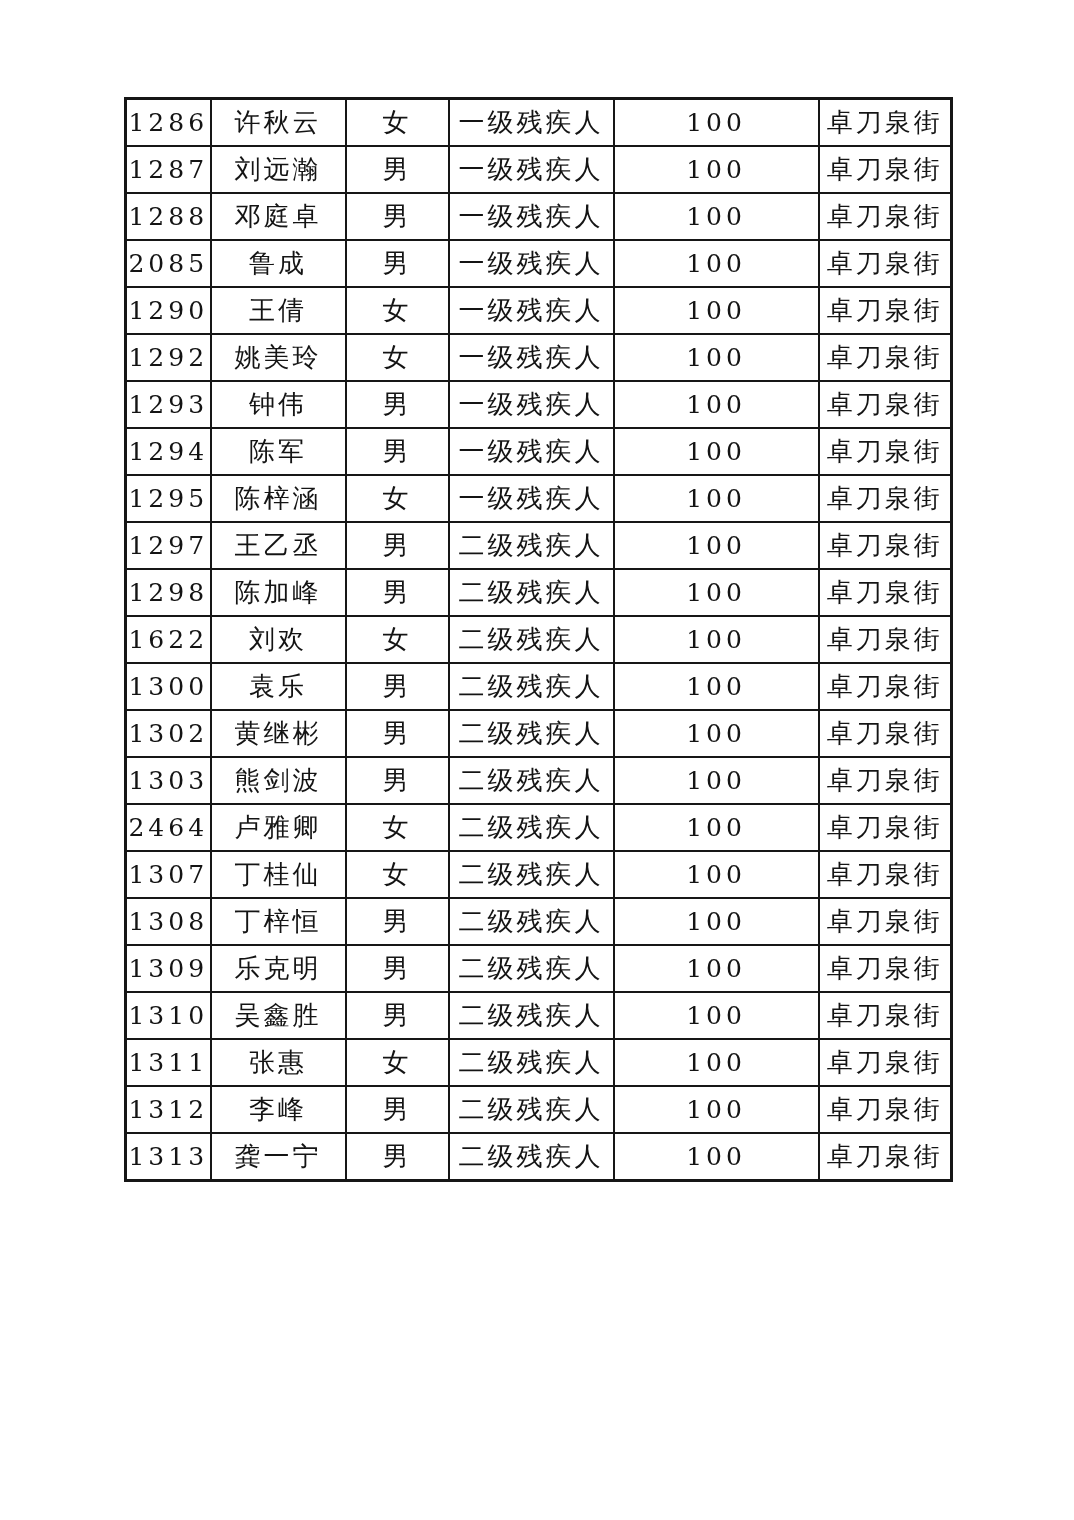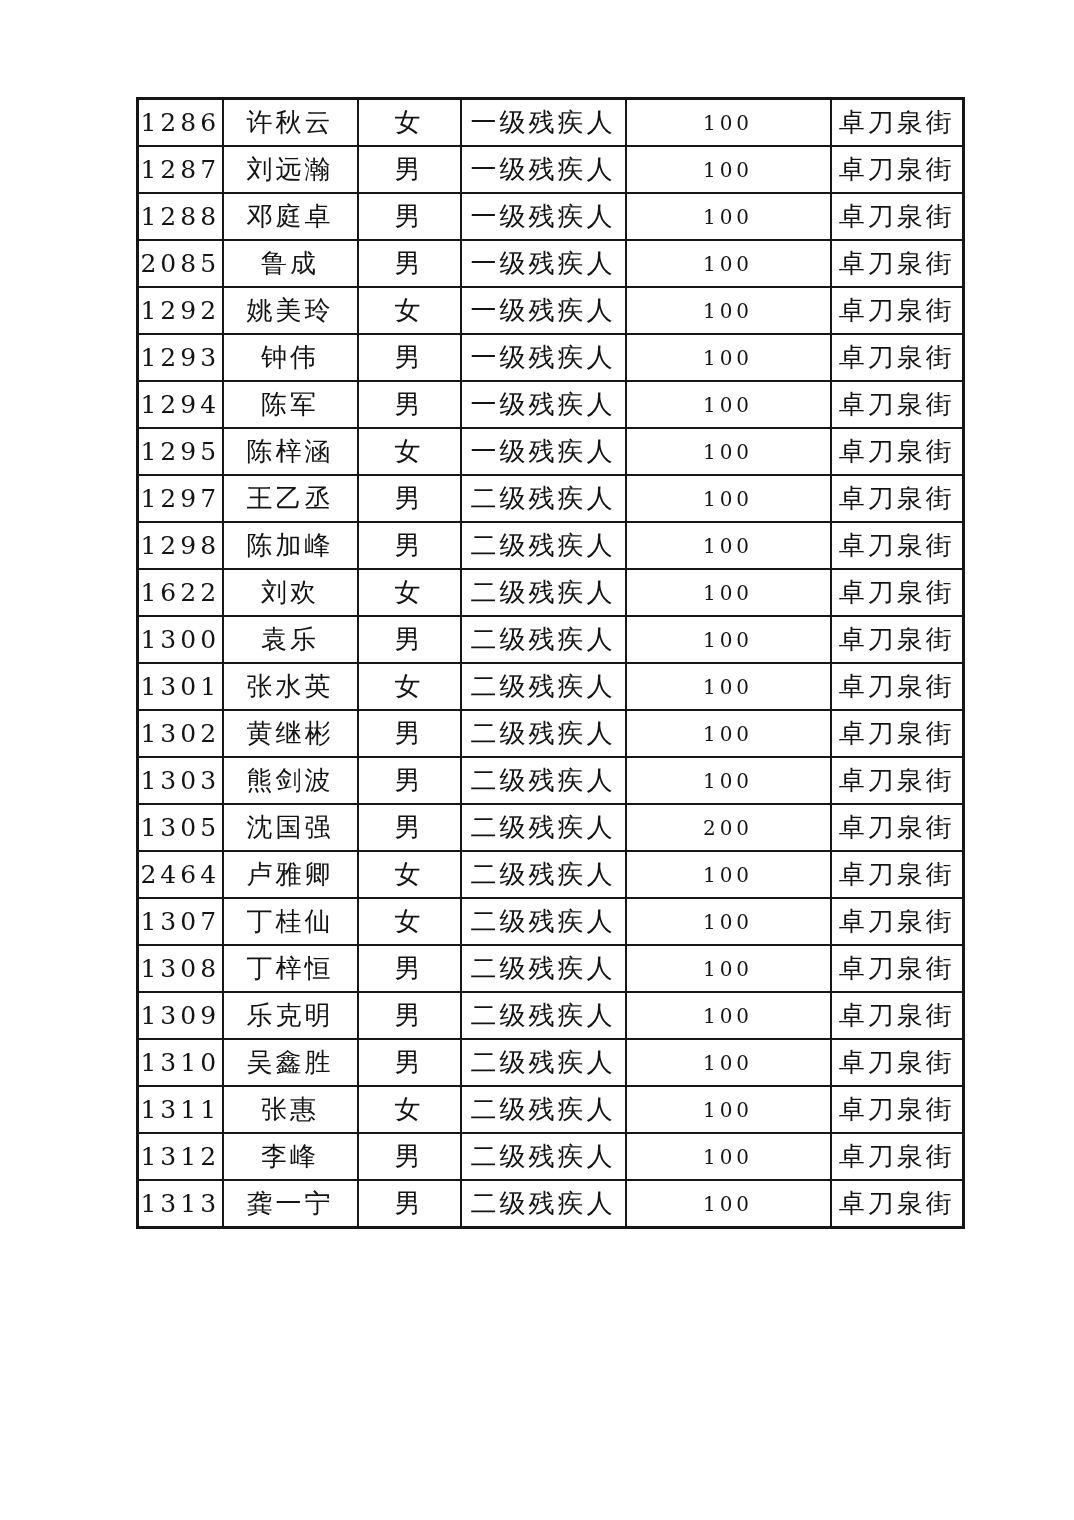--- a/index.html
+++ b/index.html
@@ -13,21 +13,21 @@
     position: relative;
     font-family: "DejaVu Serif", "Liberation Serif", serif;
   }
   .page {
     position: absolute;
     inset: 0;
     background: #ffffff;
   }
   .table-wrap {
     position: absolute;
-    left: 136px;
+    left: 124px;
     top: 97px;
   }
   table.roster {
     border-collapse: collapse;
     table-layout: fixed;
     border: 3px solid #161616;
   }
   table.roster td {
     border: 2px solid #161616;
     height: 45px;
@@ -39,21 +39,21 @@
     letter-spacing: 3px;
     white-space: nowrap;
     overflow: hidden;
   }
   table.roster td.serial-cell {
     letter-spacing: 4px;
     font-size: 25px;
   }
   table.roster td.amount-cell {
     letter-spacing: 4px;
-    font-size: 20px;
+    font-size: 25px;
   }
 </style>
 </head>
 <body>
 
 <div class="page">
   <div class="table-wrap">
     <table class="roster">
       <colgroup>
           <col style="width: 85px;">
@@ -90,20 +90,28 @@
           </tr>
           <tr>
             <td class="serial-cell">2085</td>
             <td class="">鲁成</td>
             <td class="">男</td>
             <td class="">一级残疾人</td>
             <td class="amount-cell">100</td>
             <td class="">卓刀泉街</td>
           </tr>
           <tr>
+            <td class="serial-cell">1290</td>
+            <td class="">王倩</td>
+            <td class="">女</td>
+            <td class="">一级残疾人</td>
+            <td class="amount-cell">100</td>
+            <td class="">卓刀泉街</td>
+          </tr>
+          <tr>
             <td class="serial-cell">1292</td>
             <td class="">姚美玲</td>
             <td class="">女</td>
             <td class="">一级残疾人</td>
             <td class="amount-cell">100</td>
             <td class="">卓刀泉街</td>
           </tr>
           <tr>
             <td class="serial-cell">1293</td>
             <td class="">钟伟</td>
@@ -154,49 +162,33 @@
           </tr>
           <tr>
             <td class="serial-cell">1300</td>
             <td class="">袁乐</td>
             <td class="">男</td>
             <td class="">二级残疾人</td>
             <td class="amount-cell">100</td>
             <td class="">卓刀泉街</td>
           </tr>
           <tr>
-            <td class="serial-cell">1301</td>
-            <td class="">张水英</td>
-            <td class="">女</td>
-            <td class="">二级残疾人</td>
-            <td class="amount-cell">100</td>
-            <td class="">卓刀泉街</td>
-          </tr>
-          <tr>
             <td class="serial-cell">1302</td>
             <td class="">黄继彬</td>
             <td class="">男</td>
             <td class="">二级残疾人</td>
             <td class="amount-cell">100</td>
             <td class="">卓刀泉街</td>
           </tr>
           <tr>
             <td class="serial-cell">1303</td>
             <td class="">熊剑波</td>
             <td class="">男</td>
             <td class="">二级残疾人</td>
             <td class="amount-cell">100</td>
-            <td class="">卓刀泉街</td>
-          </tr>
-          <tr>
-            <td class="serial-cell">1305</td>
-            <td class="">沈国强</td>
-            <td class="">男</td>
-            <td class="">二级残疾人</td>
-            <td class="amount-cell">200</td>
             <td class="">卓刀泉街</td>
           </tr>
           <tr>
             <td class="serial-cell">2464</td>
             <td class="">卢雅卿</td>
             <td class="">女</td>
             <td class="">二级残疾人</td>
             <td class="amount-cell">100</td>
             <td class="">卓刀泉街</td>
           </tr>

